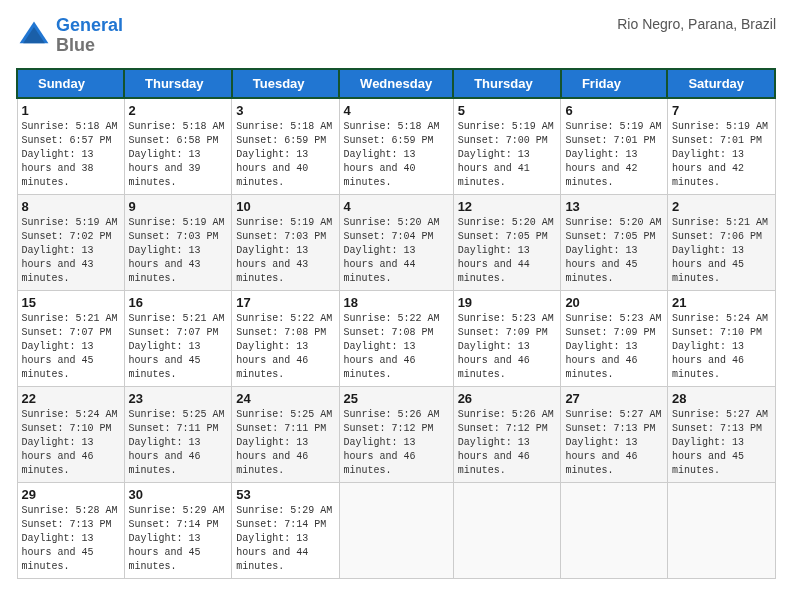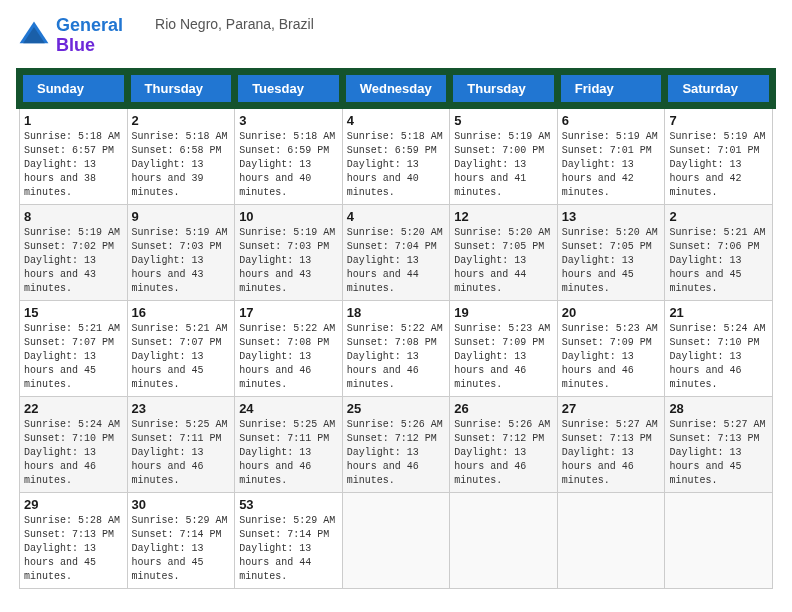--- a/index.html
+++ b/index.html
@@ -5,20 +5,21 @@
     * { box-sizing: border-box; margin: 0; padding: 0; }
     body {
       font-family: Arial, sans-serif;
       background: #fff;
       width: 792px;
       min-height: 612px;
       padding: 16px;
     }
     .header {
       display: flex;
+      justify-content: space-between;
       align-items: flex-start;
       margin-bottom: 12px;
       gap: 32px;
     }
     .logo {
       display: flex;
       align-items: center;
       gap: 4px;
     }
     .logo-text {
@@ -43,25 +44,25 @@
       color: #555;
     }
     table {
       width: 100%;
       border-collapse: collapse;
       font-size: 11px;
     }
     thead tr th {
       background: #2176d2;
       color: #fff;
-      padding: 6px 14px;
+      padding: 6px 20px;
       text-align: left;
       font-size: 13px;
       font-weight: bold;
-      border: 7px solid #14532d;
+      border: 2px solid #14532d;
     }
     tbody tr td {
       border: 1px solid #ccc;
       vertical-align: top;
       padding: 4px;
       width: 14.28%;
       min-height: 80px;
       background: #fff;
     }
     tbody tr:nth-child(even) td {
@@ -86,21 +87,21 @@
 <body>
 
 <div class="header">
   <div class="logo">
     <svg class="logo-icon" viewBox="0 0 40 40">
       <polygon points="20,4 36,28 4,28" fill="#2176d2"></polygon>
       <polygon points="20,10 32,28 8,28" fill="#1a5fa8"></polygon>
     </svg>
     <div class="logo-text">
       <div><span>General</span></div>
-      <div><span style="color:#6d28d9">Blue</span></div>
+      <div><span style="color:#737373">Blue</span></div>
     </div>
   </div>
   <div class="title-block">
     <div class="location">Rio Negro, Parana, Brazil</div>
   </div>
 </div>
 
 <table>
   <thead>
     <tr id="dow-row">

